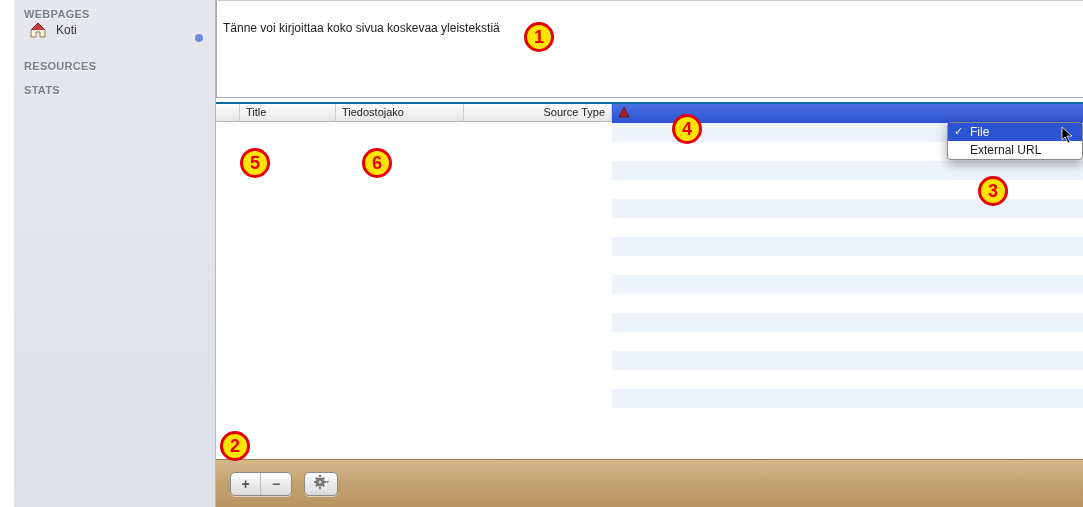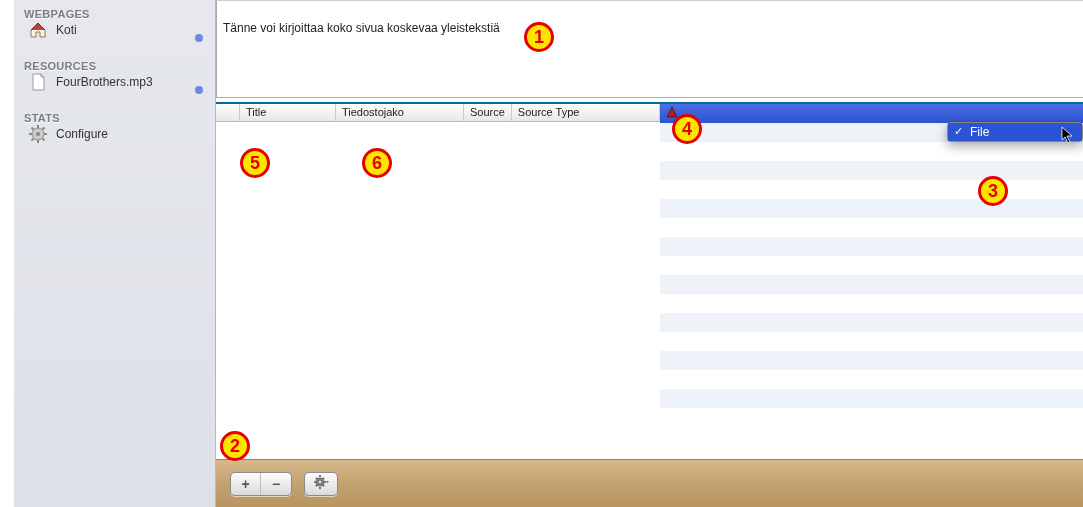--- a/index.html
+++ b/index.html
@@ -22,21 +22,21 @@
   .desc-box { height: 98px; background: #fff; border: 1px solid #aaa; border-top: 1px solid #ccc; margin: 0 0 4px 0; padding: 20px 6px; font-size: 12px; color: #222; }
 
   
   .table-wrap { flex: 1; display: flex; border-top: 2px solid #0369a1; min-height: 0; position: relative; }
   .thead { display: flex; height: 18px; background: linear-gradient(to bottom,#fefefe,#e7e7e7); border-bottom: 1px solid #bbb; }
   .th { border-right: 1px solid #ccc; padding: 2px 6px; color: #222; font-size: 11px; overflow: hidden; white-space: nowrap; }
   .th.icon-col { width: 24px; border-right: 1px solid #ccc; }
   .th.title-col { width: 96px; }
   .th.desc-col  { width: 128px; }
   .th.src-col   { flex: 1; }
-  .th.type-col  { width: 148px; }
+  .th.type-col  { width: 148px; text-align: right; }
   .tbody { flex: 1; overflow: hidden; background: #fff; }
   .row { height: 19px; display: flex; align-items: center; }
   .row:nth-child(even) { background: #eef3fa; }
   .row.sel { background: linear-gradient(to bottom,#4a6fe0,#2c53d2); }
   .cell { padding: 0 6px; font-size: 11px; color: #222; overflow: hidden; white-space: nowrap; }
   .cell.icon-col { width: 24px; display: flex; justify-content: center; }
   .cell.title-col { width: 96px; }
   .cell.desc-col  { width: 128px; }
   .cell.src-col   { flex: 1; }
   .cell.type-col  { width: 148px; }
@@ -76,66 +76,36 @@
             <path d="M3 10 L10 3 L17 10" fill="#c04040" stroke="#802020"></path>
           </svg>
       </span>
       <span class="label">Koti</span>
       <span class="dot"></span>
     </div>
 
 
     <div class="sb-heading">RESOURCES</div>
 
-    <div class="sb-item">
-      <span class="icon">
-        <svg viewBox="0 0 20 20" width="20" height="20">
-            <path d="M5 2 L13 2 L16 5 L16 18 L5 18 Z" fill="#fff" stroke="#999"></path>
-            <path d="M13 2 L13 5 L16 5" fill="none" stroke="#999"></path>
-          </svg>
-      </span>
-      <span class="label">FourBrothers.mp3</span>
-      <span class="dot"></span>
-    </div>
 
     <div class="sb-heading">STATS</div>
 
-    <div class="sb-item">
-      <span class="icon">
-        <svg viewBox="0 0 20 20" width="20" height="20">
-            <circle cx="10" cy="10" r="6" fill="#ccc" stroke="#888"></circle>
-            <circle cx="10" cy="10" r="2" fill="#888"></circle>
-            <g stroke="#888" stroke-width="2">
-              <line x1="10" y1="1" x2="10" y2="4"></line>
-              <line x1="10" y1="16" x2="10" y2="19"></line>
-              <line x1="1" y1="10" x2="4" y2="10"></line>
-              <line x1="16" y1="10" x2="19" y2="10"></line>
-              <line x1="3.5" y1="3.5" x2="5.5" y2="5.5"></line>
-              <line x1="14.5" y1="14.5" x2="16.5" y2="16.5"></line>
-              <line x1="3.5" y1="16.5" x2="5.5" y2="14.5"></line>
-              <line x1="14.5" y1="5.5" x2="16.5" y2="3.5"></line>
-            </g>
-          </svg>
-      </span>
-      <span class="label">Configure</span>
-    </div>
   </div>
 
   <div class="main">
 
     <div class="desc-box">
       <span>Tänne voi kirjoittaa koko sivua koskevaa yleistekstiä</span>
     </div>
 
     <div class="table-wrap">
       <div class="thead">
         <div class="th icon-col"></div>
         <div class="th title-col">Title</div>
         <div class="th desc-col">Tiedostojako</div>
-        <div class="th src-col">Source</div>
         <div class="th type-col">Source Type</div>
       </div>
 
       <div class="tbody">
         <div class="row sel">
           <div class="cell icon-col">
             <span>
               <svg class="warn-triangle" viewBox="0 0 12 12">
                   <path d="M6 1 L11 11 L1 11 Z" fill="#b02020" stroke="#400000" stroke-width="0.6"></path>
                 </svg>
@@ -161,20 +131,23 @@
         <div class="row"></div>
         <div class="row"></div>
         <div class="row"></div>
         <div class="row"></div>
       </div>
 
       <div class="dropdown">
         <div class="dd-item sel">
           <span class="chk">✓</span>
           <span>File</span>
+        </div>
+        <div class="dd-item">
+          <span>External URL</span>
         </div>
       </div>
       <span class="cursor">
         <svg width="14" height="18" viewBox="0 0 14 18">
             <path d="M1 1 L1 14 L4 11 L7 17 L9 16 L6 10 L11 10 Z" fill="#000" stroke="#fff" stroke-width="0.8"></path>
           </svg>
       </span>
     </div>
 
     <div class="bottombar">

